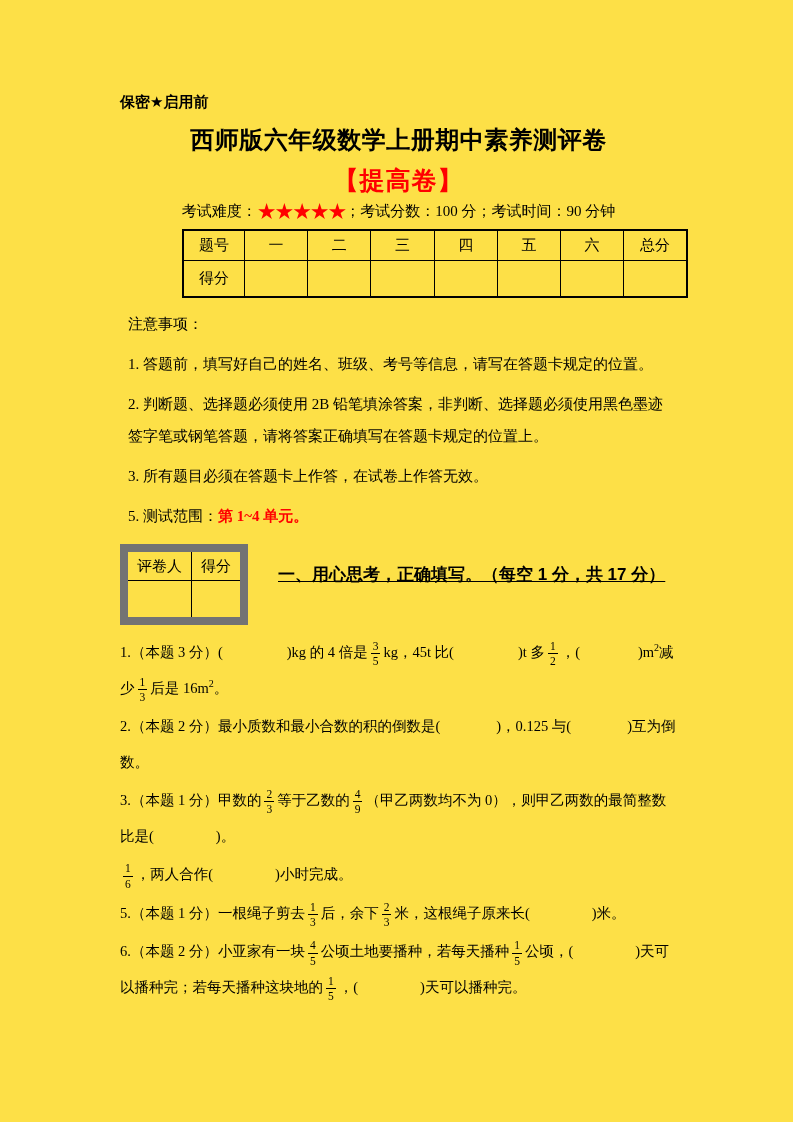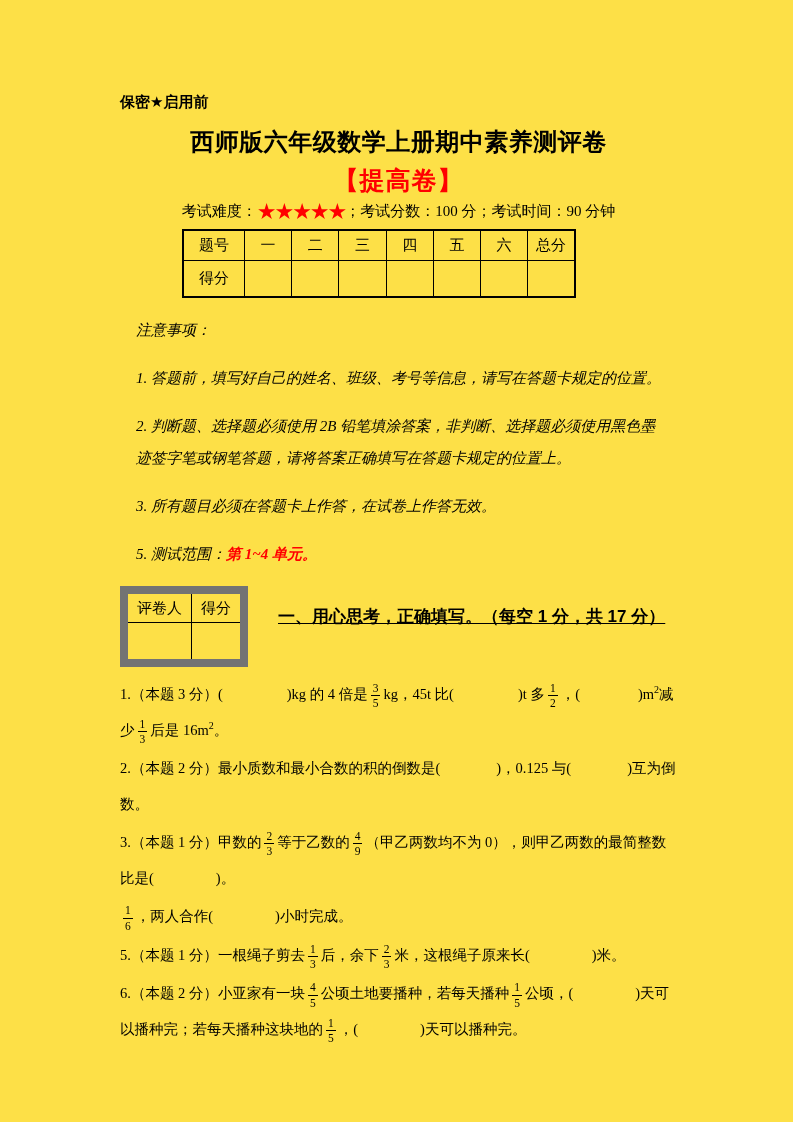--- a/index.html
+++ b/index.html
@@ -8,41 +8,41 @@
     position:relative;overflow:hidden;
     font-family:"Liberation Serif","DejaVu Serif",serif;color:#1a1a1a;
   }
   .content{margin-left:120px;width:557px;}
   .confidential{
     padding-top:94px;font-family:"Liberation Sans","DejaVu Sans",sans-serif;
     font-weight:bold;font-size:15px;line-height:1.1;color:#000;
   }
   .title{
     text-align:center;margin-top:16px;font-size:24px;line-height:1.25;
-    font-family:Liberation Sans, sans-serif;color:#000;
+    font-family:Liberation Mono, monospace;color:#000;
     letter-spacing:0.5px;
   }
   .title .prefix{font-weight:600;}
   .title .main{font-weight:900;}
   .subtitle{
     text-align:center;margin-top:9px;font-size:25px;line-height:1.15;
     font-family:"Liberation Sans","DejaVu Sans",sans-serif;font-weight:900;
     color:#ff0000;letter-spacing:1px;
   }
   .meta{margin-top:5px;font-size:15px;line-height:24px;text-align:center;color:#000;}
   .meta .stars{color:#ff0000;font-size:22px;letter-spacing:-2px;vertical-align:-3px;
     font-family:"DejaVu Sans",sans-serif;}
-  table.score{border-collapse:collapse;margin:5px 0 2px 62px;table-layout:fixed;width:394px;}
+  table.score{border-collapse:collapse;margin:5px 0 2px 62px;table-layout:fixed;width:506px;}
   table.score td{border:1px solid #000;text-align:center;font-size:15px;padding:0;color:#000;}
   table.score{border:2px solid #000;}
   table.score tr.hdr td{height:29px;}
   table.score tr.bdy td{height:35px;}
   table.score td.c0{width:60px;}
   .notes{margin-top:10px;font-size:15px;line-height:32px;color:#000;}
-  .notes p{margin:16px;font-style:italic;}
+  .notes p{margin:8px;}
   .red{color:#ff0000;}
   .b{font-weight:bold;}
   .grader-row{display:flex;margin-top:12px;align-items:flex-start;}
   table.grader{border-collapse:collapse;border:8px solid #737373;table-layout:fixed;}
   table.grader td{border:1.5px solid #000;text-align:center;font-size:15px;padding:0;color:#000;}
   table.grader tr.hdr td{height:28px;}
   table.grader tr.bdy td{height:36px;}
   table.grader td.g0{width:63px;}
   table.grader td.g1{width:48px;}
   .section-title{

